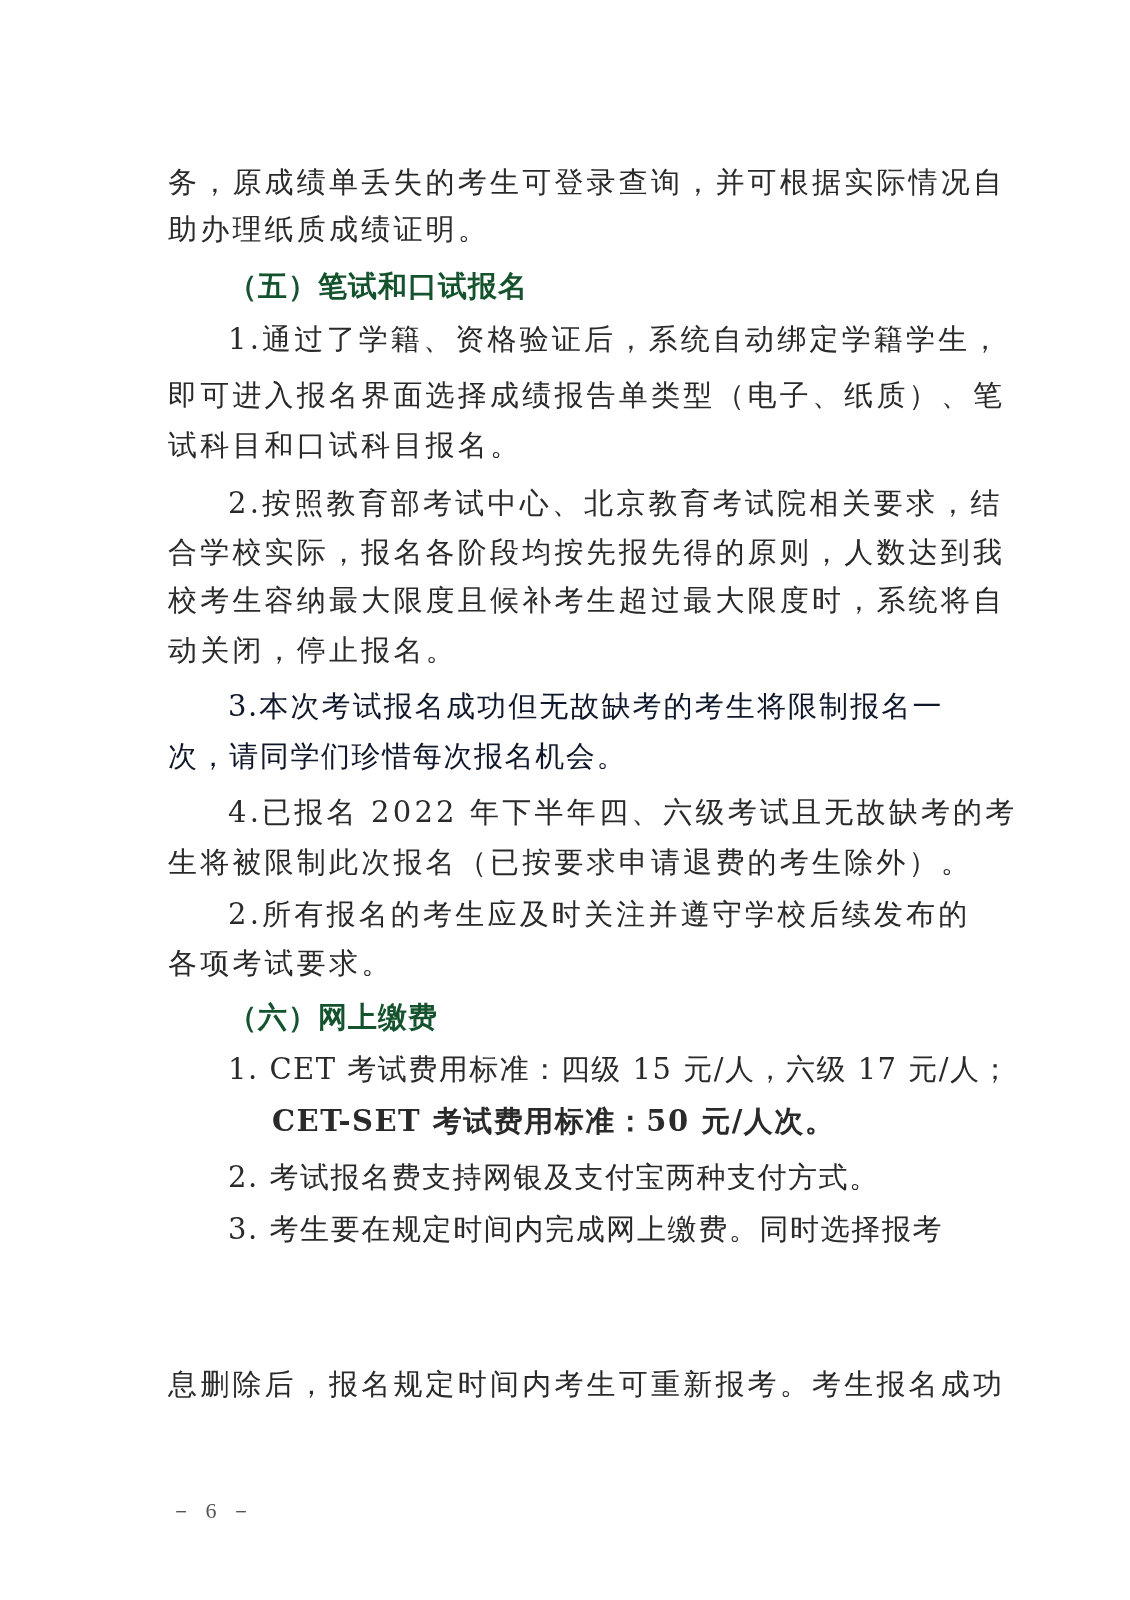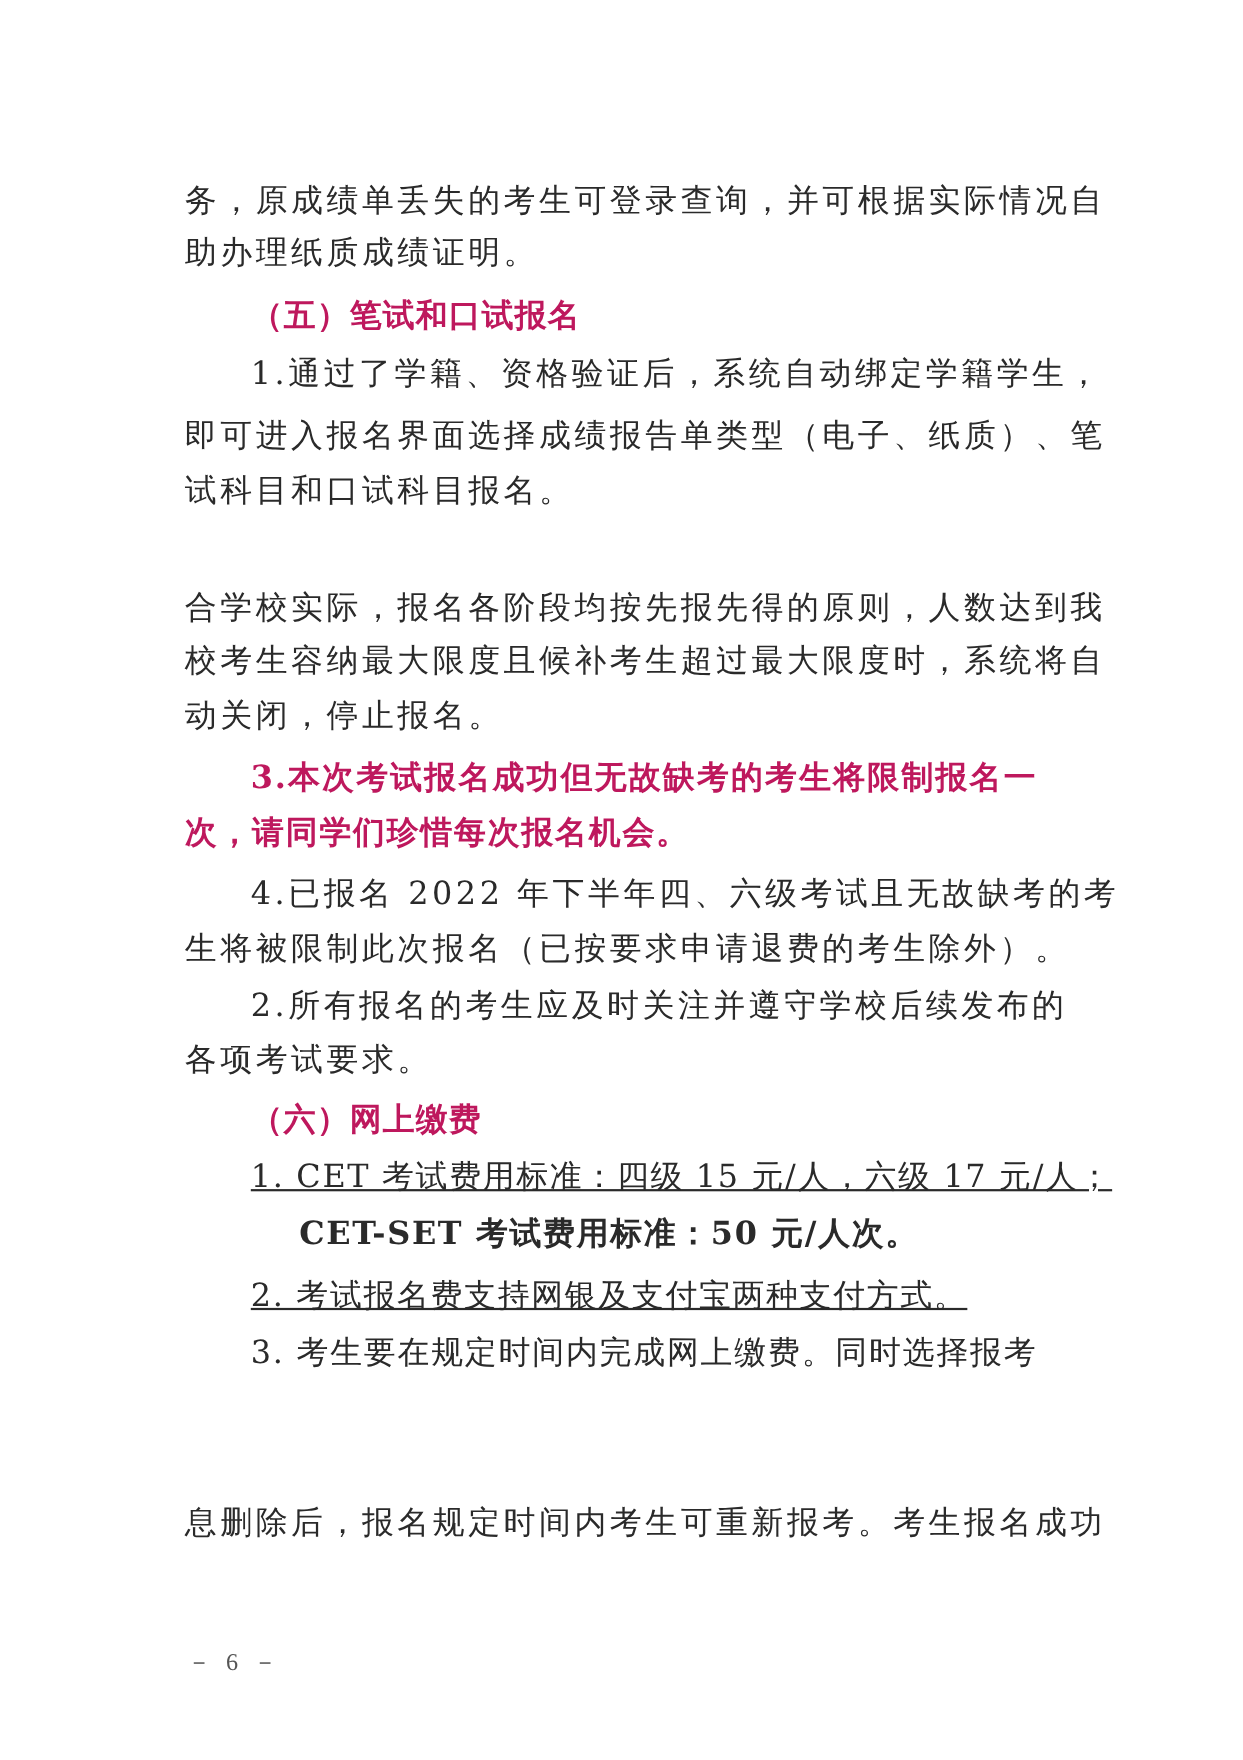--- a/index.html
+++ b/index.html
@@ -37,42 +37,41 @@
       text-align-last: left;
     }
     .indent {
       left: 228px;
       width: 715px;
     }
     .heading {
       left: 228px;
       width: auto;
       font-weight: bold;
-      color: #be185d;
+      color: #14532d;
       text-align-last: left;
       letter-spacing: 1px;
     }
     .bold {
-      font-weight: bold;
-      color: #be185d;
+      font-weight: normal;
+      color: #0f172a;
       letter-spacing: 1.6px;
     }
     .cet-indent {
       left: 272px;
       width: auto;
       text-align-last: left;
       letter-spacing: 1.5px;
       font-weight: bold;
     }
     .pay-item {
       left: 228px;
       width: auto;
       text-align-last: left;
       letter-spacing: 1.5px;
-      text-decoration: underline;
     }
     .pay-item-full {
       left: 228px;
       width: 715px;
       letter-spacing: 1.5px;
     }
     .page-number {
       position: absolute;
       left: 170px;
       top: 1480px;
@@ -89,20 +88,21 @@
 
   <div class="line" style="top:146px">务，原成绩单丢失的考生可登录查询，并可根据实际情况自</div>
   <div class="line last" style="top:193px">助办理纸质成绩证明。</div>
 
   <div class="line heading" style="top:250px">（五）笔试和口试报名</div>
 
   <div class="line indent" style="top:303px">1.通过了学籍、资格验证后，系统自动绑定学籍学生，</div>
   <div class="line" style="top:359px">即可进入报名界面选择成绩报告单类型（电子、纸质）、笔</div>
   <div class="line last" style="top:409px">试科目和口试科目报名。</div>
 
+  <div class="line indent" style="top:467px">2.按照教育部考试中心、北京教育考试院相关要求，结</div>
   <div class="line" style="top:516px">合学校实际，报名各阶段均按先报先得的原则，人数达到我</div>
   <div class="line" style="top:564px">校考生容纳最大限度且候补考生超过最大限度时，系统将自</div>
   <div class="line last" style="top:614px">动关闭，停止报名。</div>
 
   <div class="line indent bold" style="top:670px">3.本次考试报名成功但无故缺考的考生将限制报名一</div>
   <div class="line bold last" style="top:720px">次，请同学们珍惜每次报名机会。</div>
 
   <div class="line indent" style="top:776px">4.已报名 2022 年下半年四、六级考试且无故缺考的考</div>
   <div class="line last" style="top:826px">生将被限制此次报名（已按要求申请退费的考生除外）。</div>
 

